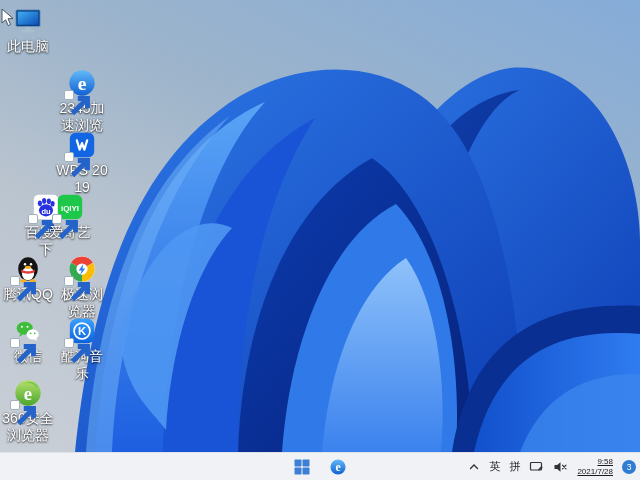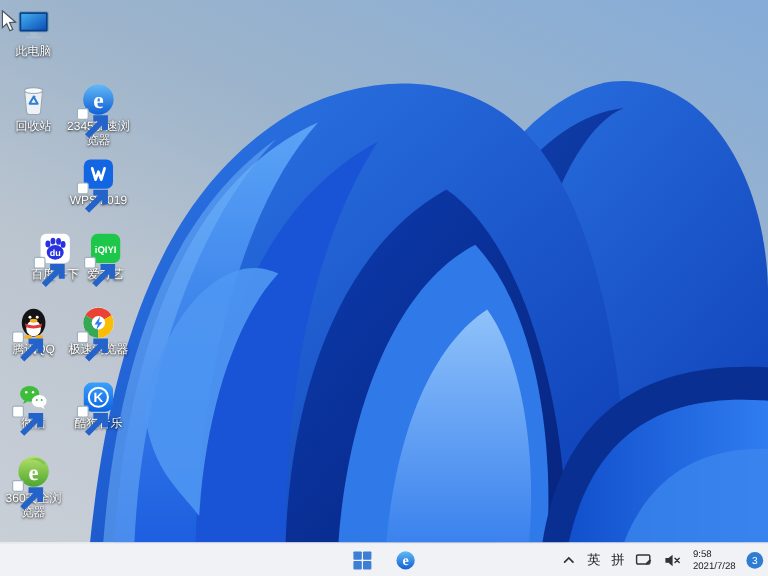--- a/index.html
+++ b/index.html
@@ -8,39 +8,39 @@
   
   .desktop{position:absolute;left:0;top:0;width:640px;height:452px;
     background:linear-gradient(205deg,#85acd8 0%,#9db4cb 38%,#bac4cf 64%,#c9cfd7 100%);
     overflow:hidden;}
   .bloom{position:absolute;left:0;top:0;width:640px;height:452px;display:block;}
 
   
   .dicon{position:absolute;width:54px;height:60px;text-align:center;cursor:default;}
   .dicon .art{position:relative;width:30px;height:30px;margin:0 auto;}
   .dicon .art svg{display:block;width:30px;height:30px;}
-  .dicon .lbl{margin-top:2px;font-size:10px;line-height:1.2;color:#fff;
+  .dicon .lbl{margin-top:2px;font-size:14px;line-height:1.2;color:#fff;
     text-shadow:0 1px 2px rgba(0,0,0,.75),0 0 2px rgba(0,0,0,.5);
     word-break:break-all;}
   .sc{position:absolute;left:-3px;bottom:-2px;width:10px;height:10px;background:#fff;
     border:1px solid #9fb0bf;border-radius:2px;box-sizing:border-box;}
   .sc svg{position:absolute;left:0;top:0;width:8px;height:8px;}
 
   
   .cursor{position:absolute;left:1px;top:8px;width:13px;height:19px;z-index:50;}
 
   
   .taskbar{position:absolute;left:0;top:452px;width:640px;height:28px;
     background:#f0f2f5;border-top:1px solid rgba(0,0,0,.06);box-sizing:border-box;}
   .tb-center{position:absolute;left:0;top:0;width:100%;height:100%;
     display:flex;align-items:center;justify-content:center;gap:14px;}
   .tb-btn{width:22px;height:22px;display:flex;align-items:center;justify-content:center;border-radius:4px;}
   .tray{position:absolute;right:4px;top:0;height:100%;display:flex;align-items:center;gap:9px;}
   .tray .txt{font-size:11px;color:#1b1b1b;}
-  .clock{font-size:8px;color:#1b1b1b;line-height:1.25;}
+  .clock{font-size:8px;color:#1b1b1b;text-align:right;line-height:1.25;text-decoration:underline;}
   .badge{width:14px;height:14px;border-radius:50%;background:#2f7dd2;color:#fff;
     font-size:8.5px;display:flex;align-items:center;justify-content:center;}
 </style>
 </head>
 <body>
 
 <div class="desktop">
 
   <svg class="bloom" viewBox="0 0 640 452" preserveAspectRatio="none">
     <defs>
@@ -105,31 +105,20 @@
         <rect x="3" y="4" width="26" height="18" rx="1.5" fill="#0a3f86" stroke="#7fa4c0" stroke-width="1"></rect>
         <rect x="5" y="6" width="22" height="14" fill="url(#scr1)"></rect>
         <rect x="13" y="22.5" width="6" height="3" fill="#a9bfd0"></rect>
         <rect x="9" y="25.5" width="14" height="2.5" rx="1" fill="#a9bfd0"></rect>
       </svg>
     </div>
     <div class="lbl">此电脑</div>
   </div>
 
 
-  <div class="dicon" style="left:1px;top:68px">
-    <div class="art">
-      <svg viewBox="0 0 32 32">
-        <path d="M8 8 h16 l-1.8 19 a2.4 2.4 0 0 1 -2.4 2.2 h-7.6 a2.4 2.4 0 0 1 -2.4 -2.2 z" fill="#eef2f6" stroke="#9aa7b5" stroke-width="1"></path>
-        <ellipse cx="16" cy="8" rx="8.2" ry="2.6" fill="#f8fafc" stroke="#9aa7b5" stroke-width="1"></ellipse>
-        <path d="M16 13.5 l3.6 6.2 h-7.2 z" fill="none" stroke="#2e7fd0" stroke-width="1.8" stroke-linejoin="round"></path>
-        <path d="M16 12 l2 1.5 -2 1.5" fill="#2e7fd0"></path>
-      </svg>
-    </div>
-    <div class="lbl">回收站</div>
-  </div>
 
   <div class="dicon" style="left:55px;top:68px">
     <div class="art">
       <svg viewBox="0 0 32 32">
         <defs>
             <linearGradient id="ge1" x1="0" y1="0" x2="0" y2="1">
           <stop offset="0" stop-color="#62b9f7"></stop>
               <stop offset="1" stop-color="#1160d4"></stop>
             </linearGradient>
           </defs>
@@ -174,21 +163,21 @@
       </svg>
       <span class="sc">
         <svg viewBox="0 0 8 8">
             <path d="M2 6 L6 2 M3.4 2 H6 V4.6" stroke="#2463c9" stroke-width="1.3" fill="none"></path>
           </svg>
       </span>
     </div>
     <div class="lbl">百度一下</div>
   </div>
 
-  <div class="dicon" style="left:61px;top:192px">
+  <div class="dicon" style="left:43px;top:192px">
     <div class="art">
       <svg viewBox="0 0 32 32">
         <rect x="3" y="3" width="26" height="26" rx="6" fill="#1cc749"></rect>
         <text x="16" y="20" font-size="8.5" font-weight="bold" fill="#fff" text-anchor="middle">iQIYI</text>
       </svg>
       <span class="sc">
         <svg viewBox="0 0 8 8">
             <path d="M2 6 L6 2 M3.4 2 H6 V4.6" stroke="#2463c9" stroke-width="1.3" fill="none"></path>
           </svg>
       </span>

